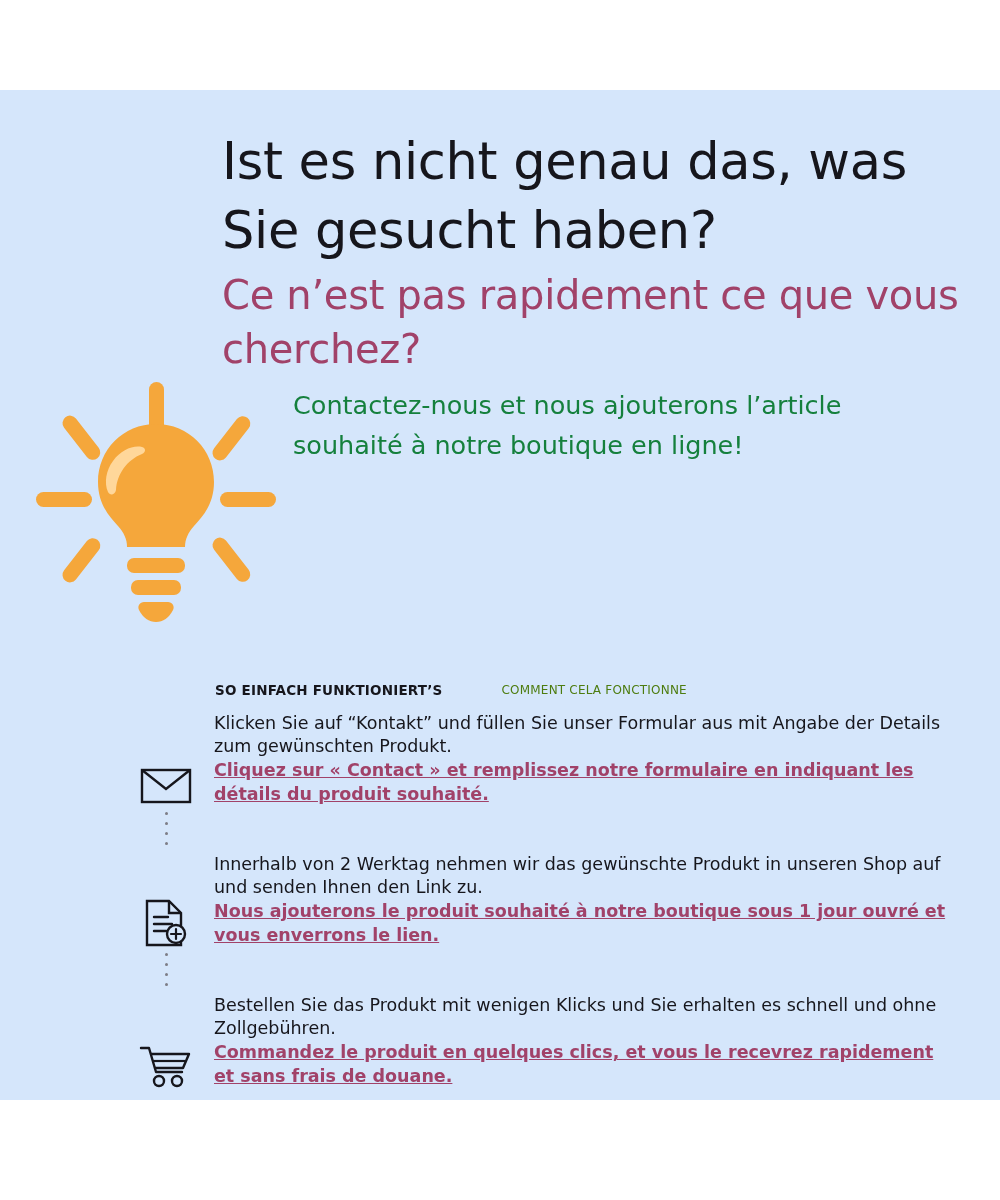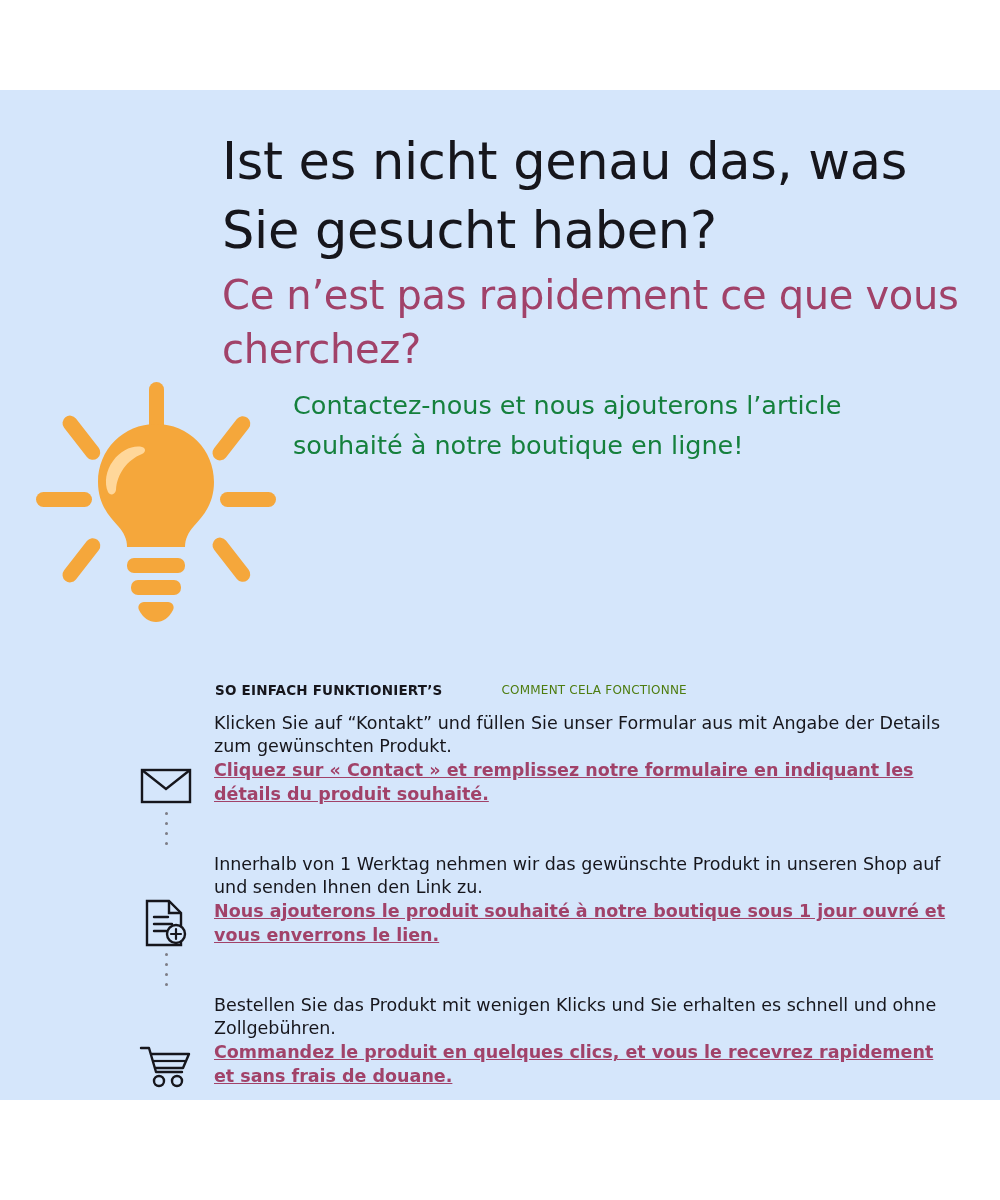--- a/index.html
+++ b/index.html
@@ -215,21 +215,21 @@
       <div class="step-icon">
         <svg width="46" height="48" viewBox="0 0 46 48" xmlns="http://www.w3.org/2000/svg">
           <path d="M4 2h22l12 12v32H4z" fill="none" stroke="#16161c" stroke-width="2.4"></path>
           <path d="M26 2v12h12" fill="none" stroke="#16161c" stroke-width="2.4"></path>
           <path d="M11 18h14M11 25h18M11 32h12" stroke="#16161c" stroke-width="2.4" stroke-linecap="round"></path>
           <circle cx="33" cy="35" r="9" fill="#d5e6fb" stroke="#16161c" stroke-width="2.4"></circle>
           <path d="M33 30v10M28 35h10" stroke="#16161c" stroke-width="2.2" stroke-linecap="round"></path>
         </svg>
       </div>
       <div class="step-text">
-        <div class="t-de">Innerhalb von 1 Werktag nehmen wir das gewünschte Produkt in unseren Shop auf und senden Ihnen den Link zu.</div>
+        <div class="t-de">Innerhalb von 2 Werktag nehmen wir das gewünschte Produkt in unseren Shop auf und senden Ihnen den Link zu.</div>
         <div class="t-fr">Nous ajouterons le produit souhaité à notre boutique sous 1 jour ouvré et vous enverrons le lien.</div>
       </div>
     </div>
 
     <div class="connector">
       <div class="dots">
         <span class="dot"></span>
         <span class="dot"></span>
         <span class="dot"></span>
         <span class="dot"></span>

